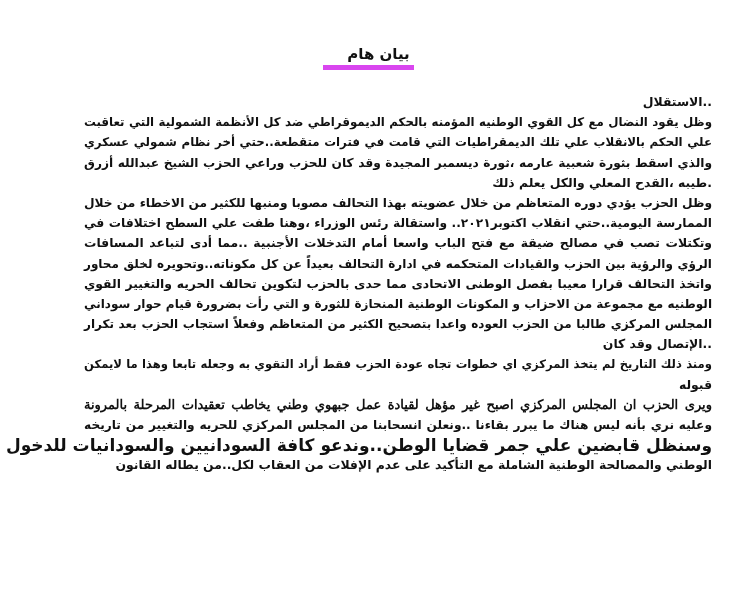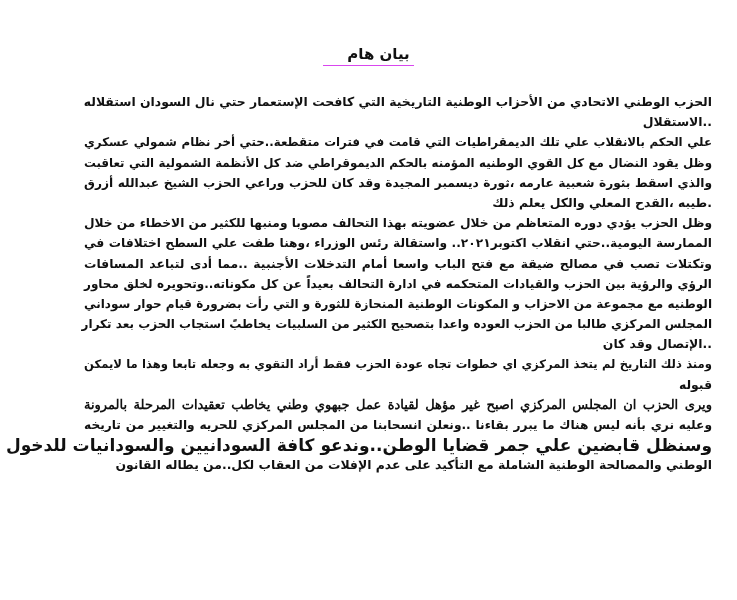--- a/index.html
+++ b/index.html
@@ -30,21 +30,21 @@
     width: 737px;
     text-align: center;
   }
   .title {
     display: inline-block;
     direction: rtl;
     font-weight: bold;
     font-size: 15px;
     line-height: 20px;
     padding: 0 4px 1px 24px;
-    border-bottom: 1px solid #d946ef;
+    border-bottom: 5px solid #d946ef;
   }
   .body-text {
     position: absolute;
     top: 92px;
     left: 84px;
     width: 628px;
     direction: rtl;
     text-align: right;
   }
   .line {
@@ -63,36 +63,36 @@
 </style>
 </head>
 <body>
 
 <div class="page">
   <div class="title-wrap">
     <span class="title">بيان هام</span>
   </div>
   <div class="body-text" id="body-text">
       <div>
-        <span class="line">الحزب الوطني الاتحادي من الأحزاب الوطنية التاريخية التي كافحت الإستعمار حتي نال السودان استقلاله</span>
         <span class="line last">..الاستقلال</span>
       </div>
       <div>
+        <span class="line" style="font-size: 11.8px;">وظل يقود النضال مع كل القوي الوطنيه المؤمنه بالحكم الديموقراطي ضد كل الأنظمة الشمولية التي تعاقبت</span>
         <span class="line" style="font-size: 11.8px;">علي الحكم بالانقلاب علي تلك الديمقراطيات التي قامت في فترات متقطعة..حتي أخر نظام شمولي عسكري</span>
-        <span class="line" style="font-size: 11.8px;">وظل يقود النضال مع كل القوي الوطنيه المؤمنه بالحكم الديموقراطي ضد كل الأنظمة الشمولية التي تعاقبت</span>
         <span class="line" style="font-size: 12.2px;">والذي اسقط بثورة شعبية عارمه ،ثورة ديسمبر المجيدة وقد كان للحزب وراعي الحزب الشيخ عبدالله أزرق</span>
         <span class="line last">.طيبه ،القدح المعلي والكل يعلم ذلك</span>
       </div>
       <div>
         <span class="line" style="font-size: 12.2px;">وظل الحزب يؤدي دوره المتعاظم من خلال عضويته بهذا التحالف مصوبا ومنبها للكثير من الاخطاء من خلال</span>
         <span class="line" style="font-size: 12.2px;">الممارسة اليومية..حتي انقلاب اكتوبر٢٠٢١.. واستقالة رئس الوزراء ،وهنا طفت علي السطح اختلافات في</span>
         <span class="line">وتكتلات تصب في مصالح ضيقة مع فتح الباب واسعا أمام التدخلات الأجنبية ..مما أدى لتباعد المسافات</span>
         <span class="line" style="font-size: 12px;">الرؤي والرؤية بين الحزب والقيادات المتحكمه في ادارة التحالف بعيداً عن كل مكوناته..وتحويره لخلق محاور</span>
+        <span class="line">واتخذ التحالف قرارا معيبا بفصل الوطنى الاتحادى مما حدى بالحزب لتكوين تحالف  الحريه والتغيير القوي</span>
         <span class="line" style="font-size: 12px;">الوطنيه مع مجموعة من الاحزاب و المكونات الوطنية المنحازة للثورة و التي رأت بضرورة قيام حوار سوداني</span>
-        <span class="line" style="font-size: 12px;">المجلس المركزي طالبا من الحزب العوده واعدا بتصحيح الكثير من السلبيات يخاطبً استجاب الحزب بعد تكرار</span>
+        <span class="line" style="font-size: 12px;">المجلس المركزي طالبا من الحزب العوده واعدا بتصحيح الكثير من المتعاظم وفعلاً استجاب الحزب بعد تكرار</span>
         <span class="line last">..الإتصال  وقد كان</span>
       </div>
       <div>
         <span class="line" style="font-size: 11.6px;">ومنذ ذلك التاريخ لم يتخذ المركزي اي خطوات تجاه عودة الحزب فقط أراد التقوي به وجعله تابعا وهذا ما لايمكن</span>
         <span class="line last">قبوله</span>
       </div>
       <div>
         <span class="line" style="font-size: 13px; font-family: Liberation Serif, serif;">ويرى الحزب ان المجلس المركزي اصبح غير مؤهل لقيادة عمل جبهوي وطني يخاطب تعقيدات المرحلة بالمرونة</span>
       </div>
       <div>

